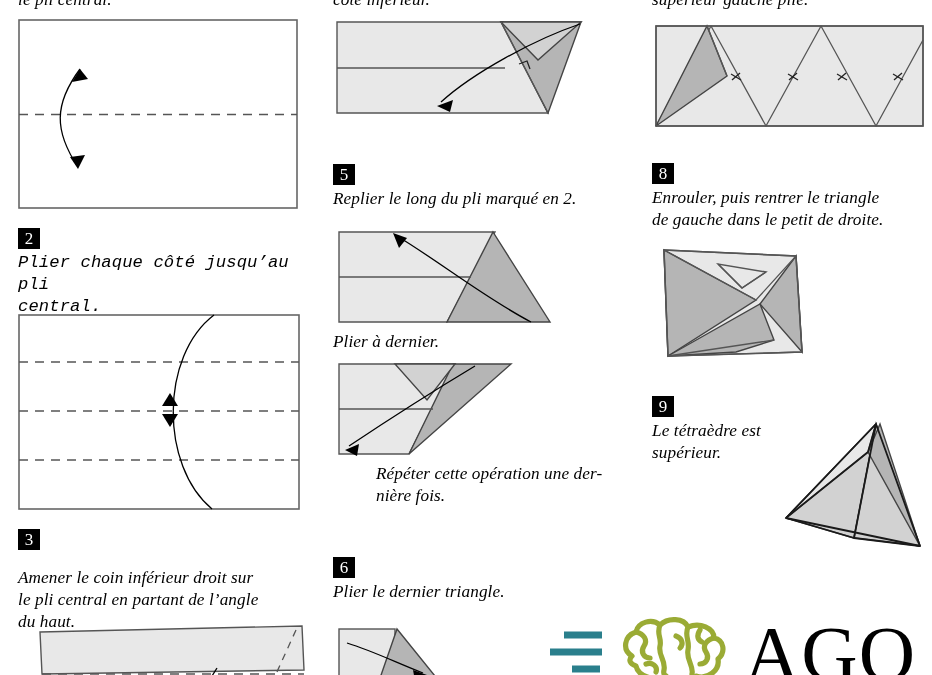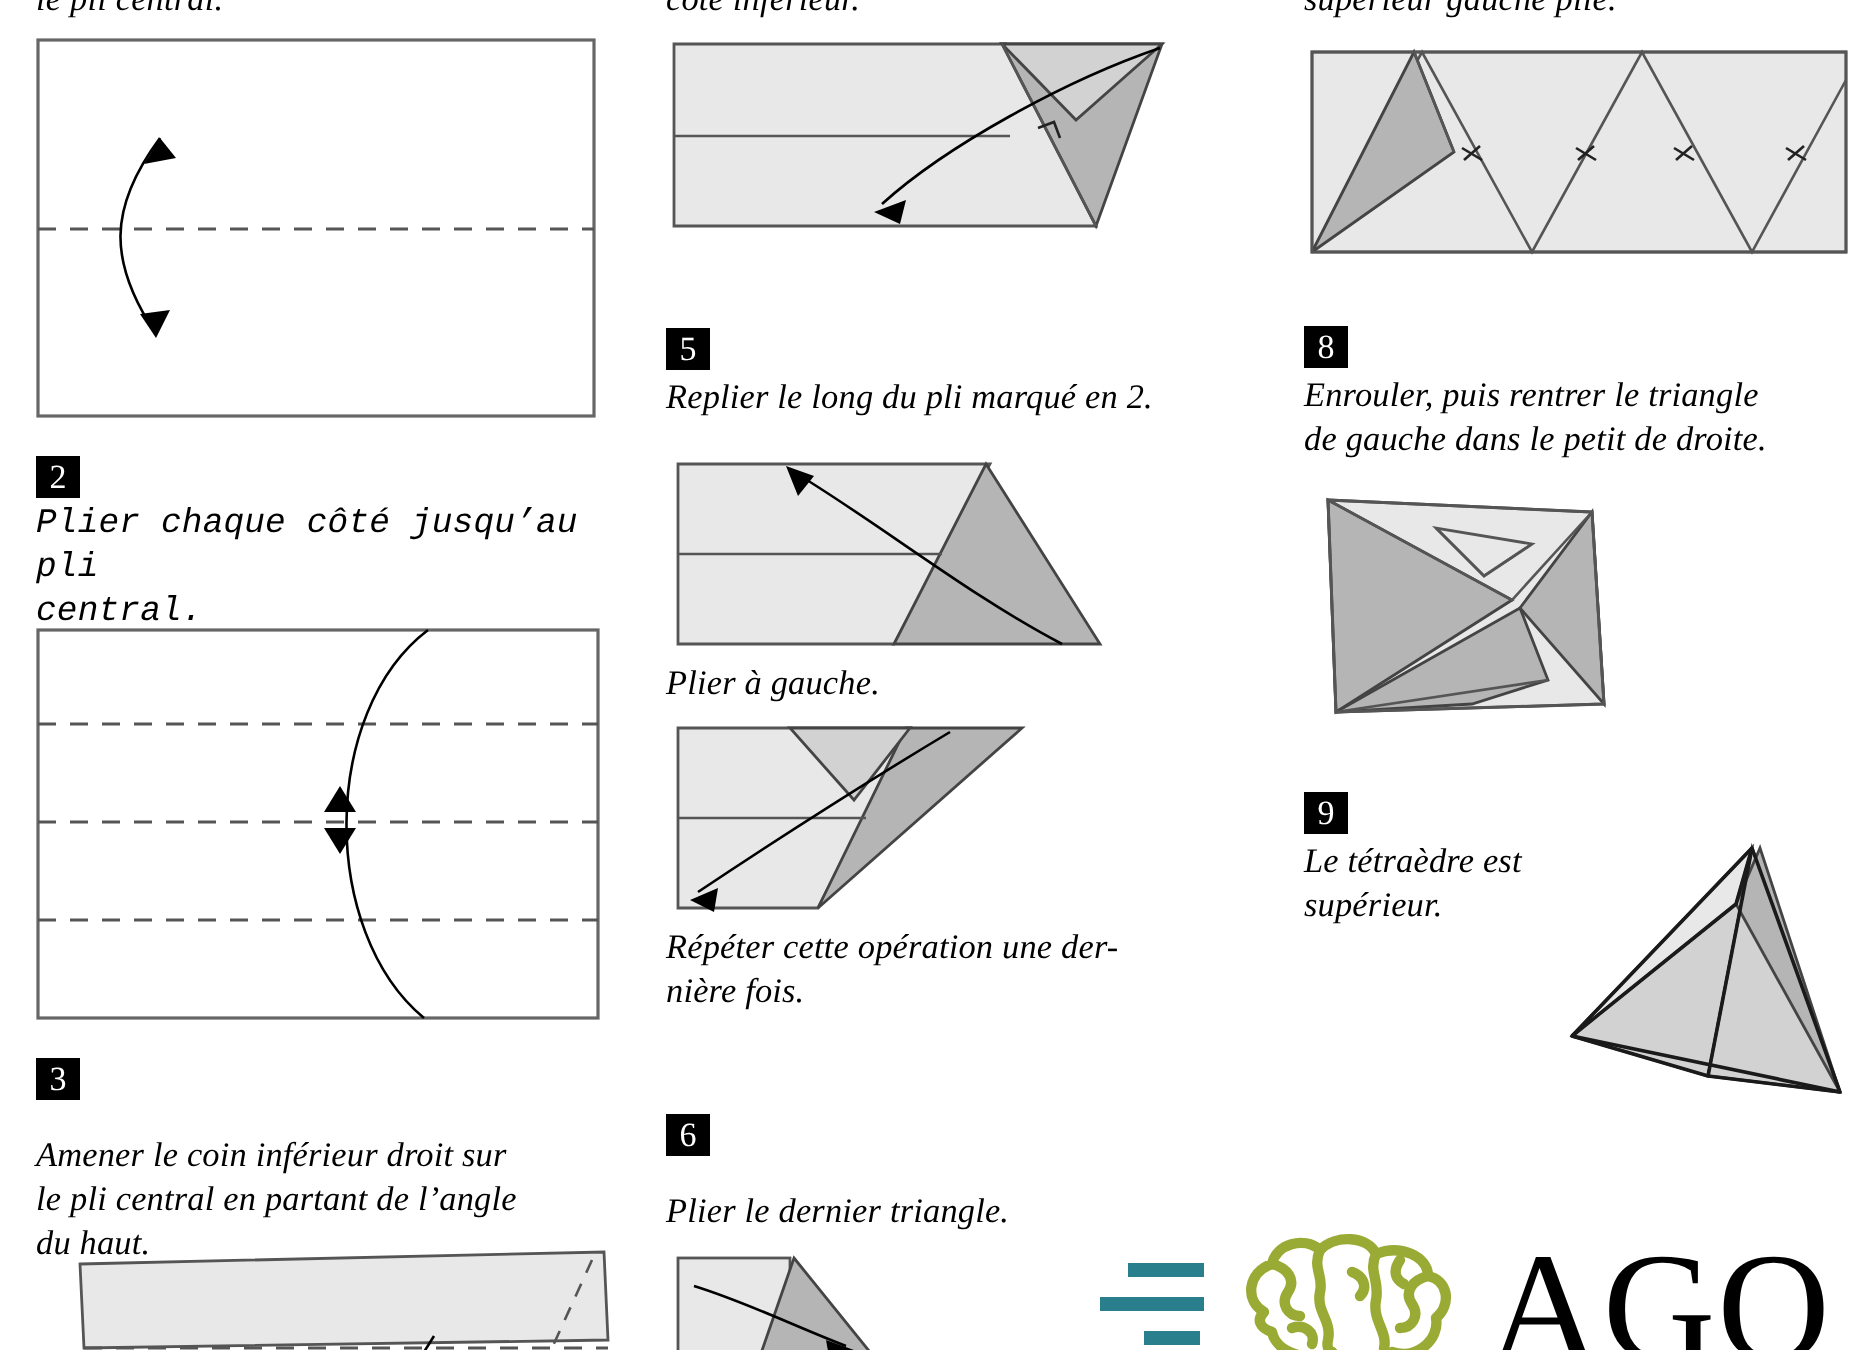--- a/index.html
+++ b/index.html
@@ -182,45 +182,45 @@
         <polygon class="paper-light" points="4,4 160,4 112,94 4,94"></polygon>
         <polygon class="paper-dark" points="158,4 215,94 112,94"></polygon>
         <line class="crease" x1="4" y1="49" x2="136" y2="49"></line>
 
         <path class="arc" d="M 196 94 C 150 70, 105 34, 62 8"></path>
         <polygon class="arrowhead" points="58,5 72,10 64,20"></polygon>
       </svg>
     </div>
 
     <div class="block" style="left:0px; top:331px; width:300px;">
-      <p class="caption">Plier à gauche.</p>
+      <p class="caption">Plier à dernier.</p>
     </div>
 
     <div class="block" style="left:2px; top:360px;">
       <svg class="fig" width="230" height="100" viewBox="0 0 230 100">
         <polygon class="paper-light" points="4,4 120,4 74,94 4,94"></polygon>
         <polygon class="paper-dark" points="118,4 176,4 74,94"></polygon>
         <polygon class="paper-mid" points="60,4 120,4 92,40"></polygon>
         <line class="crease" x1="4" y1="49" x2="98" y2="49"></line>
 
         <path class="arc" d="M 140 6 C 100 30, 50 62, 14 86"></path>
         <polygon class="arrowhead" points="10,90 24,84 22,96"></polygon>
       </svg>
     </div>
 
     <div class="block" style="left:0px; top:463px; width:300px;">
-      <p class="caption" style="white-space:pre-line;">Répéter cette opération une der-
+      <p class="caption" style="white-space:pre-line;margin-left:43px;">Répéter cette opération une der-
 nière fois.</p>
     </div>
 
     <div class="block" style="left:0px; top:557px; width:300px;">
       <div>
         <span class="step-badge">6</span>
       </div>
-      <p class="caption" style="margin-top:17px;font-style:italic;">Plier le dernier triangle.</p>
+      <p class="caption" style="margin-top:3px;font-style:italic;">Plier le dernier triangle.</p>
     </div>
 
     <div class="block" style="left:2px; top:625px;">
       <svg class="fig" width="160" height="56" viewBox="0 0 160 56">
         <rect class="paper-light" x="4" y="4" width="56" height="52"></rect>
         <polygon class="paper-dark" points="62,4 104,56 44,56"></polygon>
         <path class="arc" d="M 12 18 C 38 26, 62 38, 88 48"></path>
         <polygon class="arrowhead" points="92,50 78,45 80,56"></polygon>
       </svg>
     </div>

